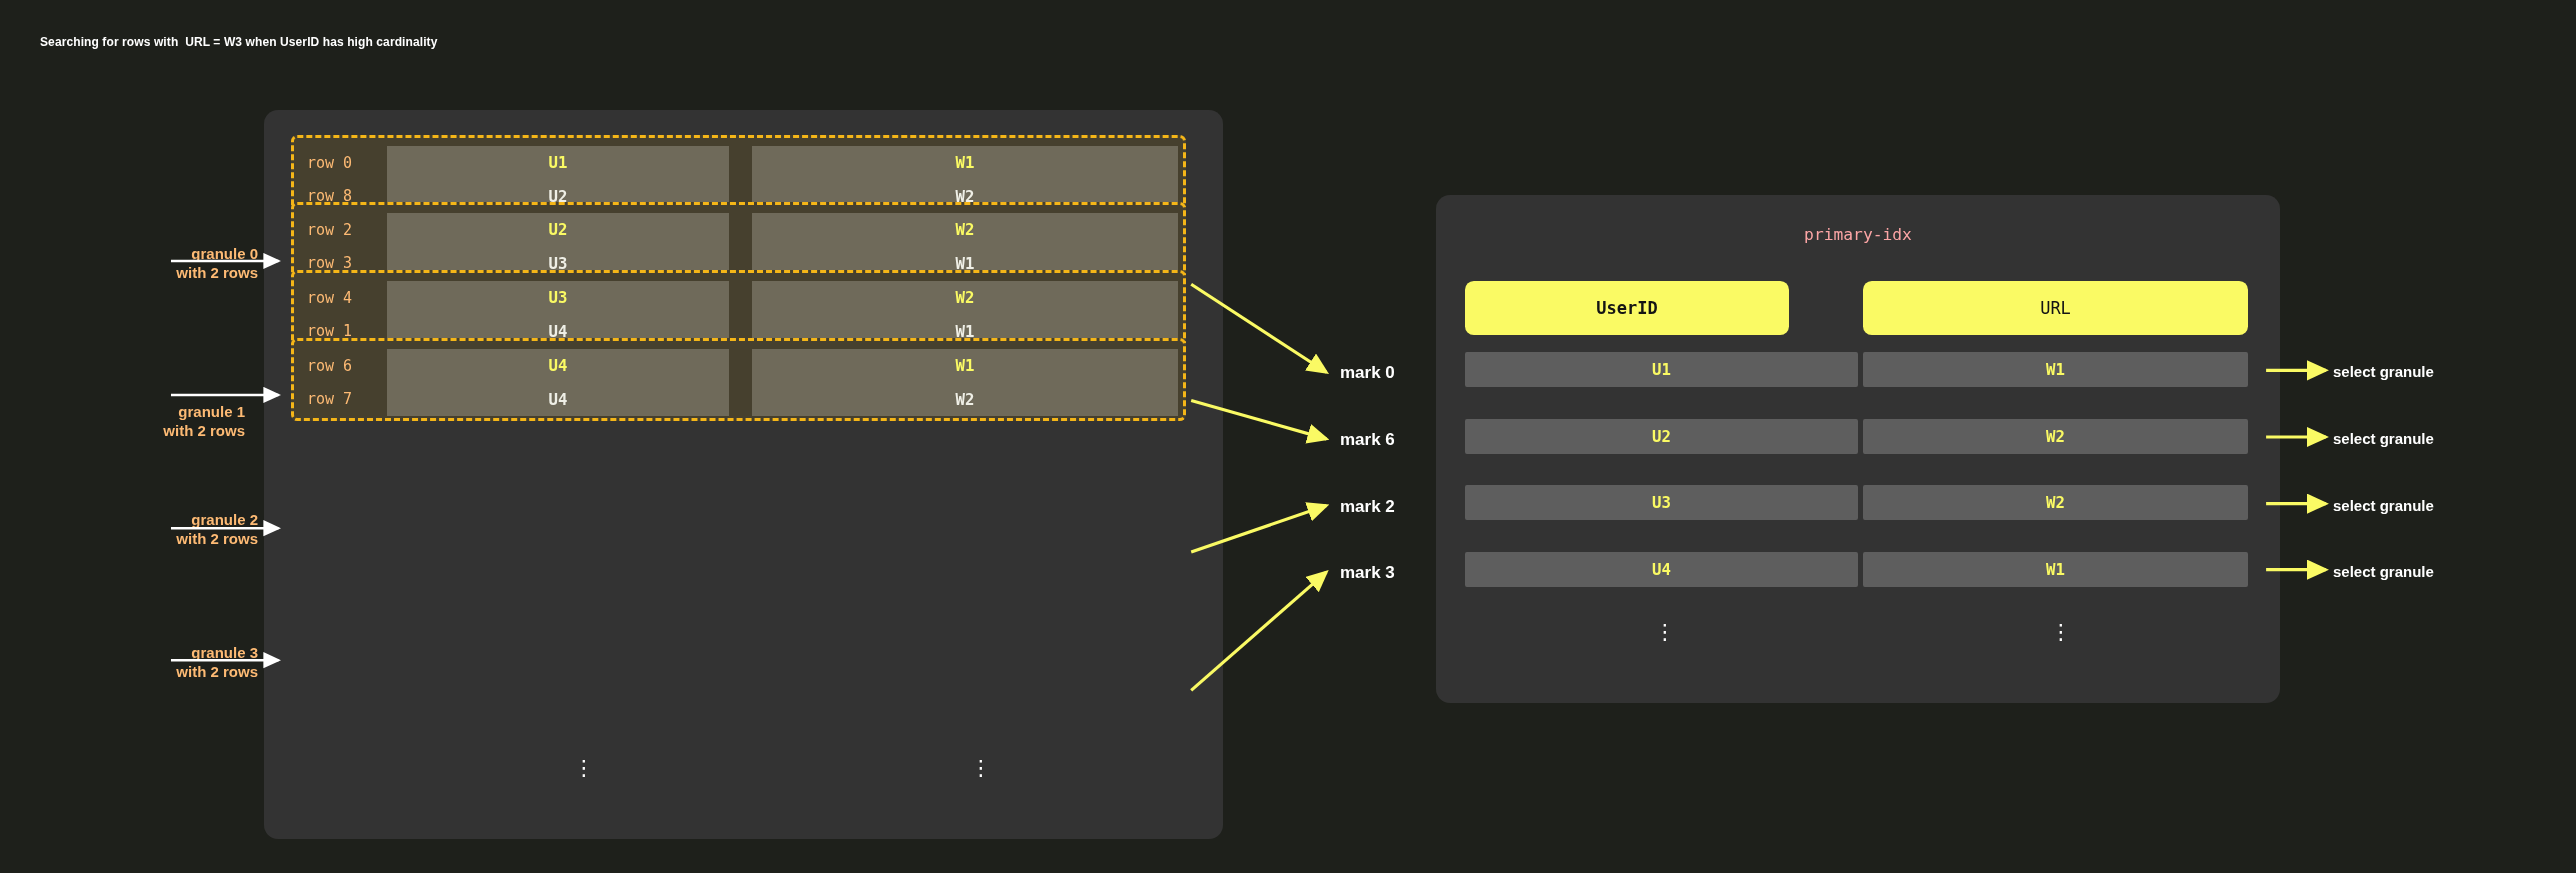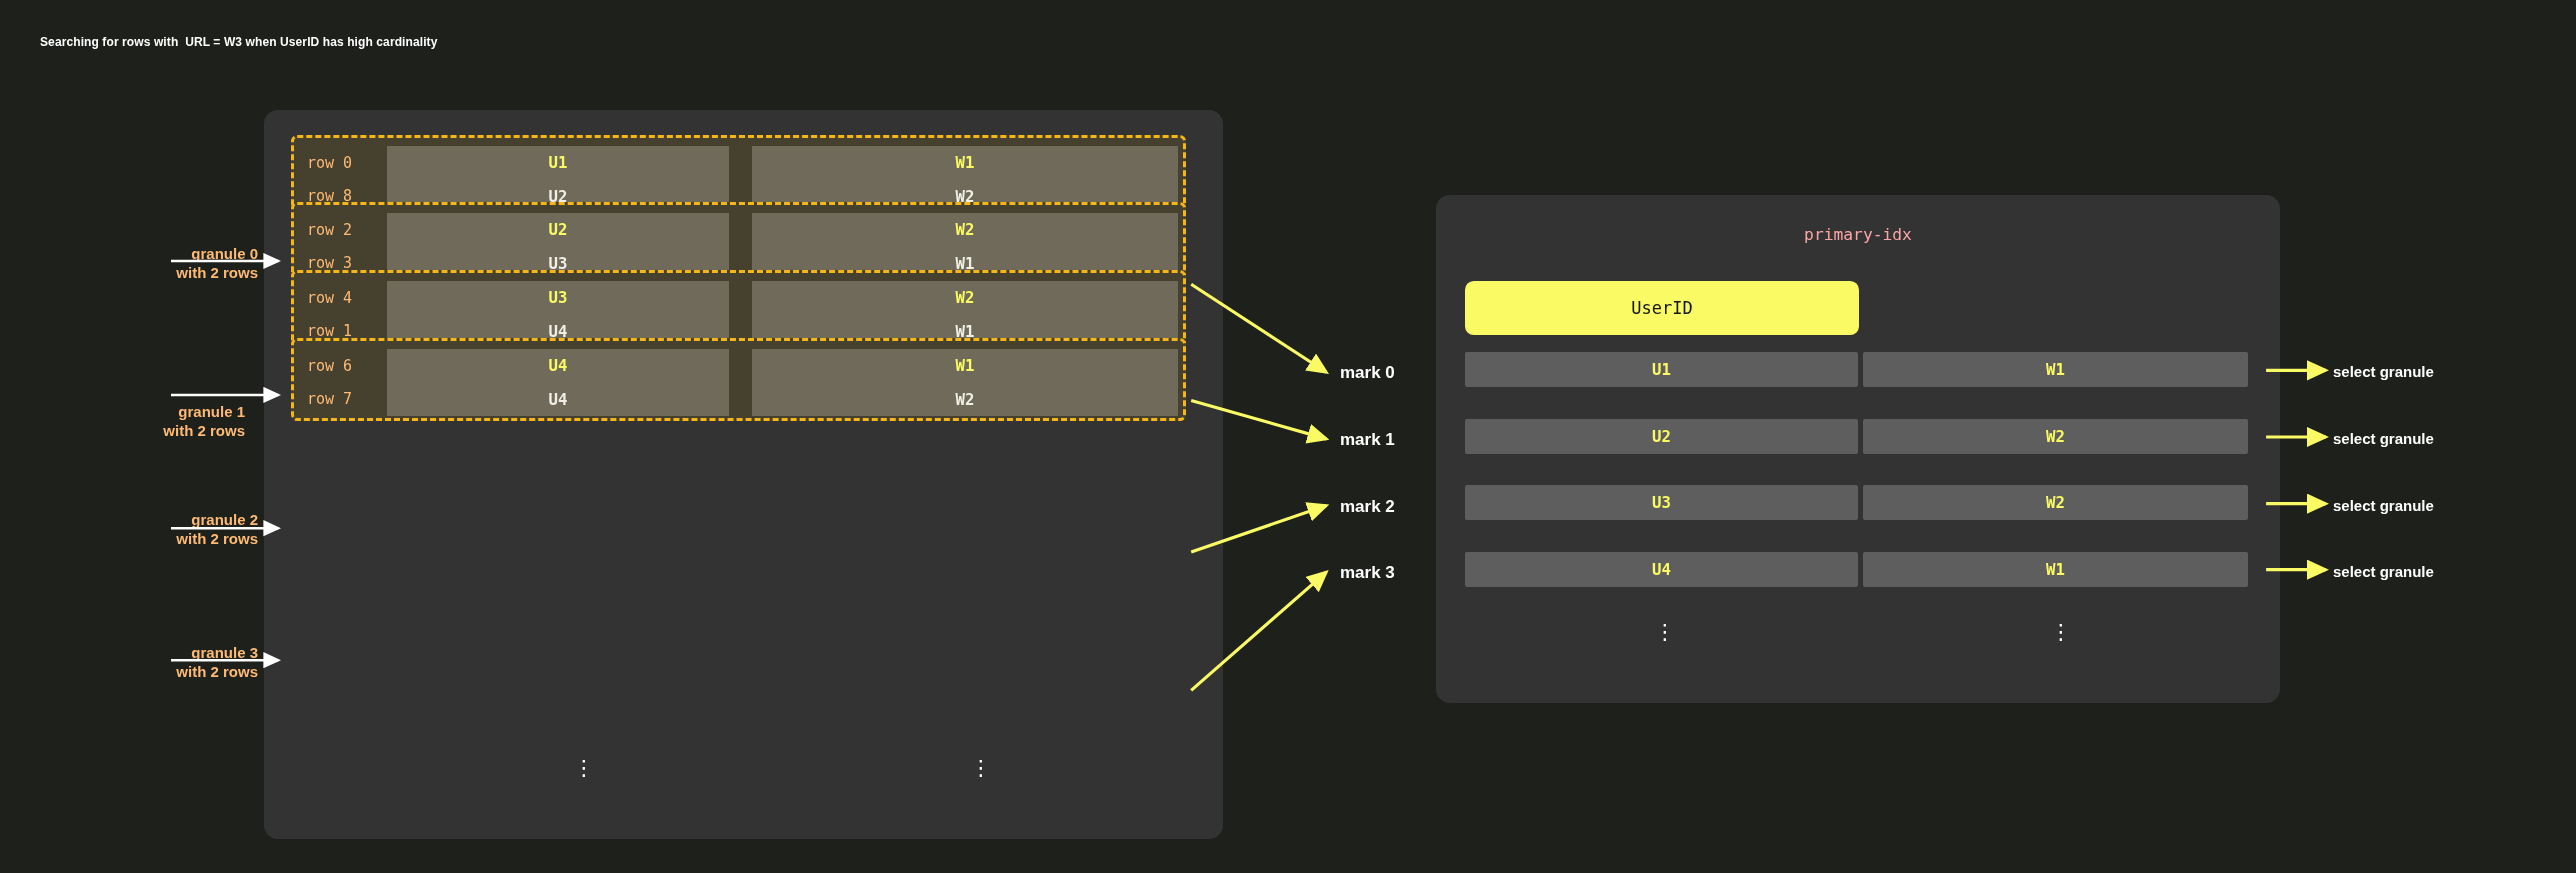--- a/index.html
+++ b/index.html
@@ -33,21 +33,21 @@
     background: #fafa64;
     border-radius: 8.8px;
     color: #141414;
     font-family: "DejaVu Sans Mono", "Liberation Mono", monospace;
     font-size: 17px;
     display: flex; align-items: center; justify-content: center;
     height: 54px;
   }
   #chip-userid-bin { left: 387px;  top: 151px; width: 382px; }
   #chip-url-bin    { left: 782px; top: 151px; width: 382px; }
-  #chip-userid     { left: 1465px; top: 281px; width: 394px; }
+  #chip-userid     { left: 1465px; top: 281px; width: 324px; font-weight: bold; }
   #chip-url        { left: 1863px; top: 281px; width: 385px; }
 
   
   .panel-title {
     position: absolute; left: 1436px; top: 225px; width: 844px;
     text-align: center; color: #fca5a5;
     font-family: "DejaVu Sans Mono", "Liberation Mono", monospace;
     font-size: 16.3px;
   }
 
@@ -194,29 +194,30 @@
   <div class="gcaption" style="left: 69px; top: 244px; white-space: pre-line;">granule 0
 with 2 rows</div>
   <div class="gcaption" style="left: 56px; top: 377px; white-space: pre-line; margin-top: 25px;">granule 1
 with 2 rows</div>
   <div class="gcaption" style="left: 69px; top: 510px; white-space: pre-line;">granule 2
 with 2 rows</div>
   <div class="gcaption" style="left: 69px; top: 643px; white-space: pre-line;">granule 3
 with 2 rows</div>
 
   <div class="marklabel" style="left:1340px;top:363px;">mark 0</div>
-  <div class="marklabel" style="left:1340px;top:430px;">mark 1</div>
+  <div class="marklabel" style="left:1340px;top:430px;">mark 6</div>
   <div class="marklabel" style="left:1340px;top:497px;">mark 2</div>
   <div class="marklabel" style="left:1340px;top:563px;">mark 3</div>
 
   <div class="panel" id="index-panel"></div>
 
   <div class="panel-title">primary-idx</div>
 
   <div class="chip" id="chip-userid">UserID</div>
+  <div class="chip" id="chip-url">URL</div>
 
   <div class="idx-row k" style="top:352px;">U1</div>
   <div class="idx-row u" style="top:352px;">W1</div>
 
   <div class="idx-row k" style="top:419px;">U2</div>
   <div class="idx-row u" style="top:419px;">W2</div>
 
   <div class="idx-row k" style="top:485px;">U3</div>
   <div class="idx-row u" style="top:485px;">W2</div>
 

